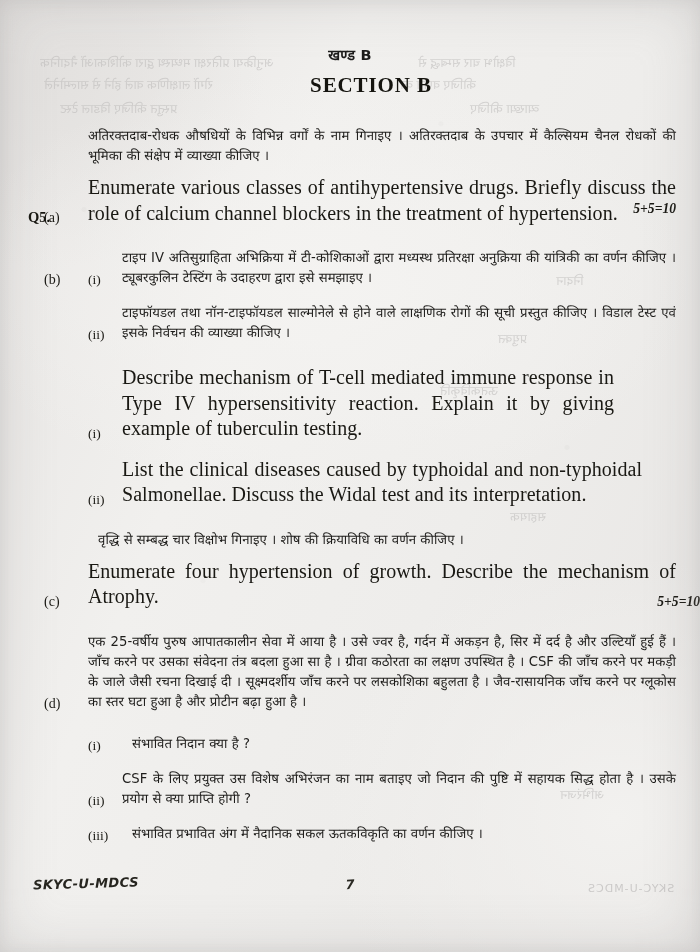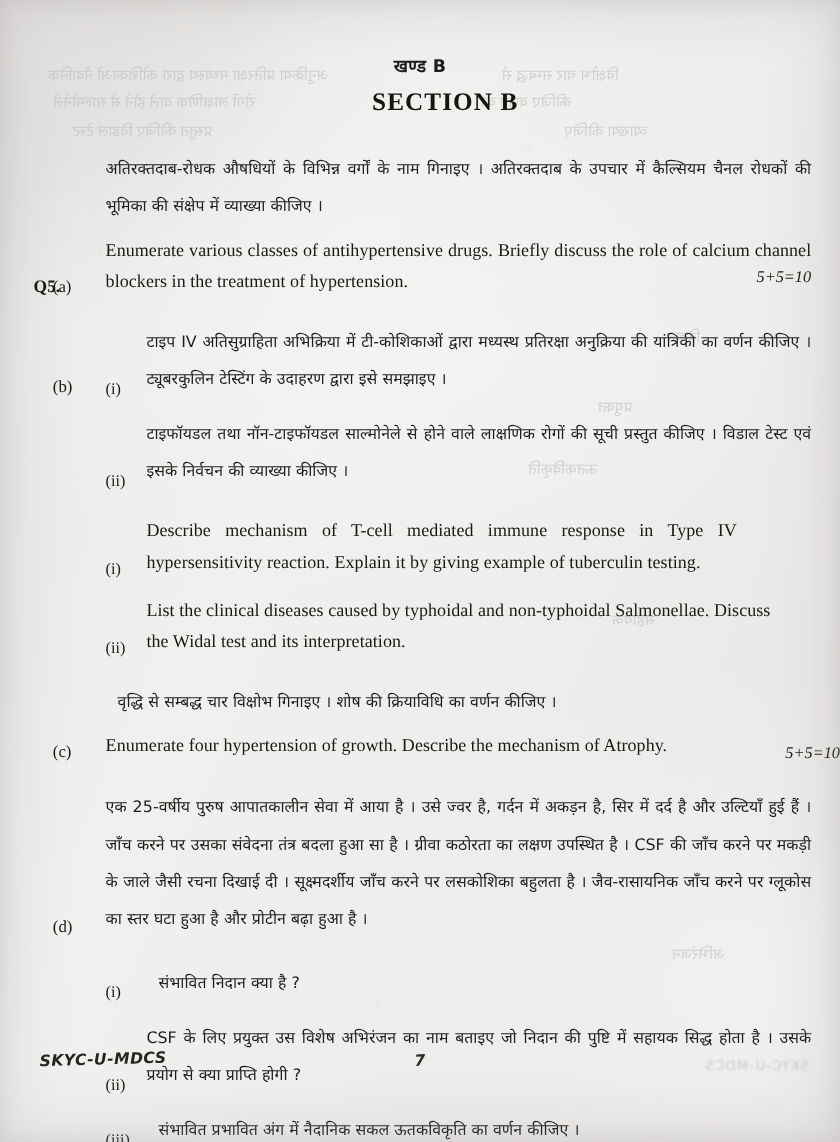--- a/index.html
+++ b/index.html
@@ -116,43 +116,43 @@
     font-size: 13.5px;
     color: #1a1914;
     padding-top: 1px;
   }
   .body { flex: 1 1 auto; min-width: 0; }
 
   
   .hi {
     font-family: "DejaVu Sans", sans-serif;
     font-size: 13.2px;
-    line-height: 31px;
+    line-height: 20px;
     color: #1e1d1b;
     text-align: justify;
     text-align-last: left;
     margin: 0;
     letter-spacing: .05px;
   }
   .hi.nj { text-align: left; margin-left: 10px; }
 
   
   .en {
-    font-size: 15px;
+    font-size: 20px;
     line-height: 25.5px;
     color: #191813;
     text-align: justify;
     text-align-last: left;
     margin: 0;
     letter-spacing: .05px;
   }
 
   .marks {
     font-style: italic;
-    font-weight: normal;
+    font-weight: bold;
     font-size: 13.6px;
     color: #191813;
     white-space: nowrap;
   }
   .tail { display: flex; justify-content: space-between; align-items: flex-end; }
   .tail .txt { flex: 1 1 auto; }
 
   .gap-s { height: 9px; }
   .gap-m { height: 15px; }
   .gap-l { height: 22px; }

